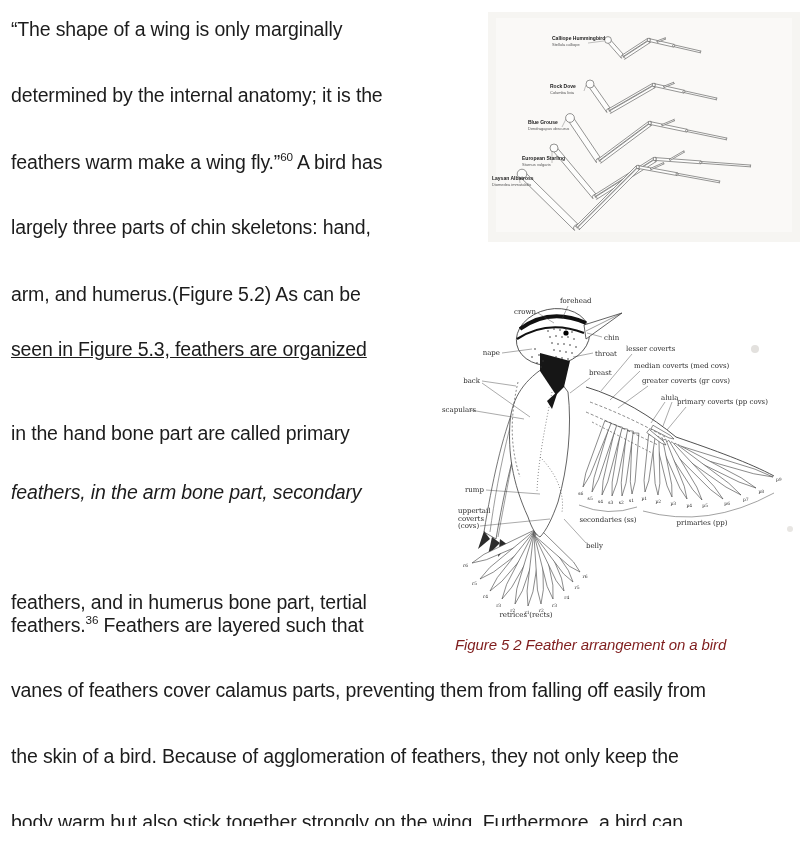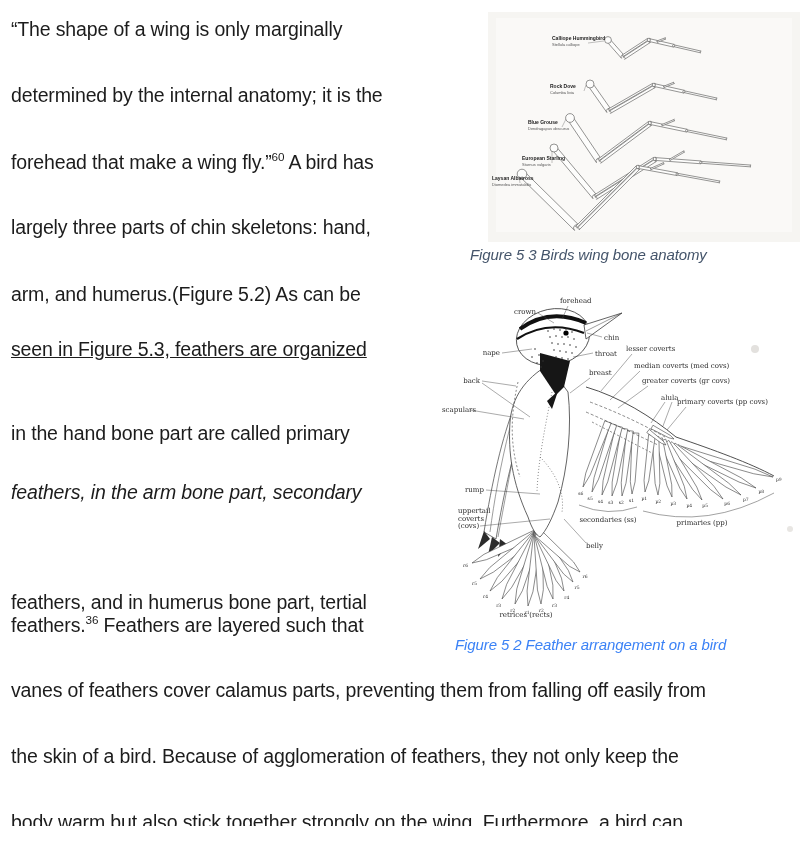--- a/index.html
+++ b/index.html
@@ -22,21 +22,21 @@
   text.bird-name { font-family:"Liberation Sans", sans-serif; fill:#222; font-weight:bold; }
   text.bird-sci { font-family:"Liberation Sans", sans-serif; fill:#555; }
 </style>
 </head>
 <body>
 
 <div class="page">
   <div id="text-layer">
       <div class="text-line" style="top: 18px;"><span>“The shape of a wing is only marginally</span></div>
       <div class="text-line" style="top: 84px;"><span>determined by the internal anatomy; it is the</span></div>
-      <div class="text-line" style="top: 150px;"><span>forehead that make a wing fly.”</span><sup>60</sup><span> A bird has</span></div>
+      <div class="text-line" style="top: 150px;"><span>feathers warm make a wing fly.”</span><sup>60</sup><span> A bird has</span></div>
       <div class="text-line" style="top: 216px;"><span>largely three parts of chin skeletons: hand,</span></div>
       <div class="text-line" style="top: 283px;"><span>arm, and humerus.(Figure 5.2) As can be</span></div>
       <div class="text-line" style="top: 338px; text-decoration: underline;"><span>seen in Figure 5.3, feathers are organized</span></div>
       <div class="text-line" style="top: 415px; margin-top: 7px;"><span>in the hand bone part are called primary</span></div>
       <div class="text-line" style="top: 481px; font-style: italic;"><span>feathers, in the arm bone part, secondary</span></div>
       <div class="text-line" style="top: 547px; margin-top: 44px;"><span>feathers, and in humerus bone part, tertial</span></div>
       <div class="text-line" style="top: 613px;"><span>feathers.</span><sup>36</sup><span> Feathers are layered such that</span></div>
       <div class="text-line" style="top: 679px;"><span>vanes of feathers cover calamus parts, preventing them from falling off easily from</span></div>
       <div class="text-line" style="top: 745px;"><span>the skin of a bird. Because of agglomeration of feathers, they not only keep the</span></div>
       <div class="text-line" style="top: 811px;"><span>body warm but also stick together strongly on the wing. Furthermore, a bird can</span></div>
@@ -105,21 +105,20 @@
         <circle cx="150" cy="155" r="1.8" fill="#fdfdfc" stroke="#7a7a78" stroke-width="0.8"></circle>
         <path d="M 149.74808261535546 156.3771483693901 L 189.10808261535547 163.5771483693901 A 1.4 1.4 0 0 1 189.61191738464456 160.82285163060988 L 150.25191738464454 153.6228516306099 A 1.4 1.4 0 0 1 149.74808261535546 156.3771483693901 Z" fill="#fdfdfc" stroke="#7a7a78" stroke-width="0.8"></path>
         <path d="M 189.19805310987138 163.0853096660365 L 231.83805310987137 170.8853096660365 A 0.9 0.9 0 0 1 232.16194689012863 169.1146903339635 L 189.52194689012865 161.31469033396348 A 0.9 0.9 0 0 1 189.19805310987138 163.0853096660365 Z" fill="#fdfdfc" stroke="#7a7a78" stroke-width="0.8"></path>
         <path d="M 162.5848400359812 157.88942642571467 L 176.29132839021463 151.78370967866007 A 0.7 0.7 0 0 1 175.72164831825228 150.50485682723073 L 162.01515996401884 156.61057357428533 A 0.7 0.7 0 0 1 162.5848400359812 157.88942642571467 Z" fill="#fdfdfc" stroke="#7a7a78" stroke-width="0.8"></path>
         <text x="4" y="168" font-size="5" class="bird-name">Laysan Albatross</text>
         <text x="4" y="173.5" font-size="4" class="bird-sci">Diomedea immutabilis</text>
         <line x1="32" y1="171" x2="31" y2="164" stroke="#666" stroke-width="0.4"></line>
       </g>
     </svg>
 
-  <div class="fig-caption" style="left: 470px; top: 246px; color: rgb(68, 84, 106);">Figure 5 3 Birds wing bone anatomy</div>
 
   <svg id="bird-svg" class="fig-svg" style="left:440px; top:287px;" width="360" height="345" viewBox="0 0 360 345">
       <g>
         <circle cx="315" cy="62" r="4" fill="#e3e1de"></circle>
         <circle cx="350" cy="242" r="3" fill="#e8e6e3"></circle>
         <path d="M 75 118 C 62 150 52 195 44 245 L 56 252 C 64 205 74 160 86 130 Z" fill="#fff" stroke="#3c3c3c" stroke-width="0.7"></path>
         <path d="M 70 140 C 60 180 54 215 50 245" fill="none" stroke="#3c3c3c" stroke-width="0.5"></path>
         <path d="M 78 145 C 70 185 64 218 58 250" fill="none" stroke="#3c3c3c" stroke-width="0.5"></path>
         <path d="M 44 244 L 38 262 L 50 252 Z" fill="#2b2b2b"></path>
         <path d="M 52 250 L 48 268 L 60 256 Z" fill="#2b2b2b"></path>
@@ -267,14 +266,14 @@
           <text x="87.04996825095951" y="327.43523176799556" font-size="4.5" text-anchor="middle" class="fig-label" fill="#333">r1</text>
           <text x="101.29551096878673" y="325.4937595946191" font-size="4.5" text-anchor="middle" class="fig-label" fill="#333">r2</text>
           <text x="114.55134772512278" y="320.3259299905402" font-size="4.5" text-anchor="middle" class="fig-label" fill="#333">r3</text>
           <text x="126.86339132865037" y="311.8875652716047" font-size="4.5" text-anchor="middle" class="fig-label" fill="#333">r4</text>
           <text x="137.06866735603367" y="302.19613429844713" font-size="4.5" text-anchor="middle" class="fig-label" fill="#333">r5</text>
           <text x="145.1295544413841" y="291.26315769557095" font-size="4.5" text-anchor="middle" class="fig-label" fill="#333">r6</text>
         </g>
       </g>
     </svg>
 
-  <div class="fig-caption" style="left: 455px; top: 636px; color: #3b82f6;">Figure 5 2 Feather arrangement on a bird</div>
+  <div class="fig-caption" style="left: 455px; top: 636px; color: #7f1d1d;">Figure 5 2 Feather arrangement on a bird</div>
 </div>
 
 </body></html>

